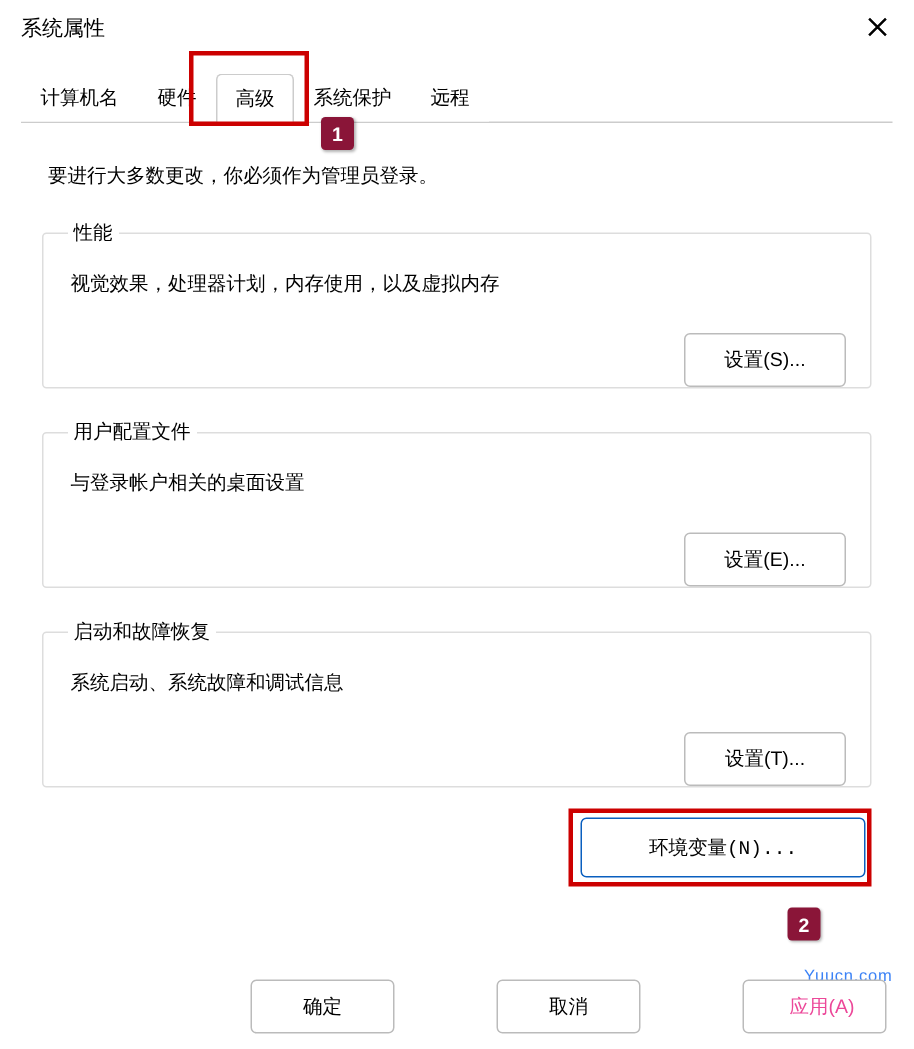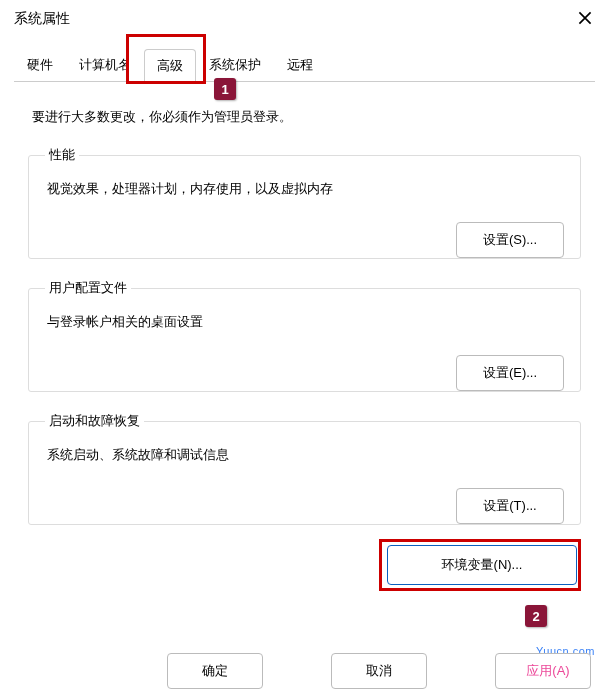--- a/index.html
+++ b/index.html
@@ -93,20 +93,21 @@
   .env-btn {
     min-width: 190px;
     padding: 10px 30px;
     border: 1px solid #0a5fbf;
     border-radius: 4px;
     background: #fff;
     color: #000;
     cursor: pointer;
     font-size: 13px;
     text-align: center;
+    font-family: Liberation Mono, monospace;
   }
   .env-highlight {
     position: absolute;
     right: -4px;
     top: -6px;
     width: 202px;
     height: 52px;
     border: 3px solid #c00;
     pointer-events: none;
   }
@@ -147,22 +148,22 @@
 <div class="titlebar">
   <div class="titlebar-title">系统属性</div>
   <div class="close-btn">
     <svg viewBox="0 0 10 10">
         <path d="M1 1 L9 9 M9 1 L1 9" stroke="#000" stroke-width="1.2" fill="none"></path>
       </svg>
   </div>
 </div>
 
 <div class="tabs">
+  <div class="tab">计算机名</div>
   <div class="tab">硬件</div>
-  <div class="tab">计算机名</div>
   <div class="tab active" style="position:relative;">高级</div>
   <div class="tab">系统保护</div>
   <div class="tab">远程</div>
   <div class="tab-highlight" style="left:112px; top:-14px; width:80px; height:50px;"></div>
 </div>
 <div class="marker" style="left:214px; top:78px;">1</div>
 
 <div class="content">
   <div class="intro">要进行大多数更改，你必须作为管理员登录。</div>
 

